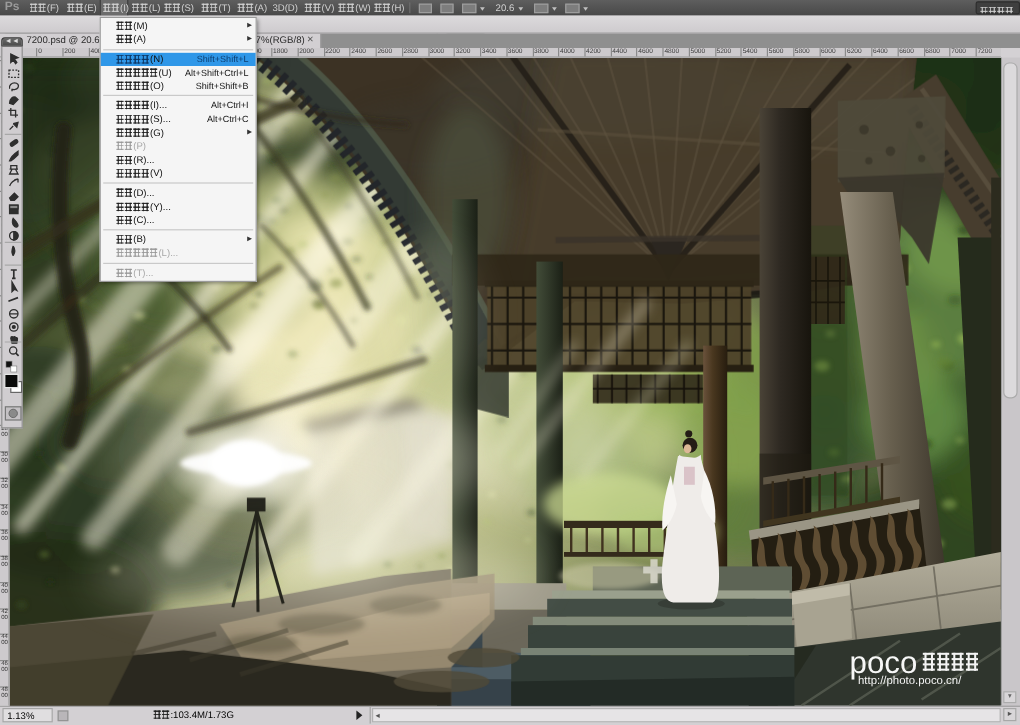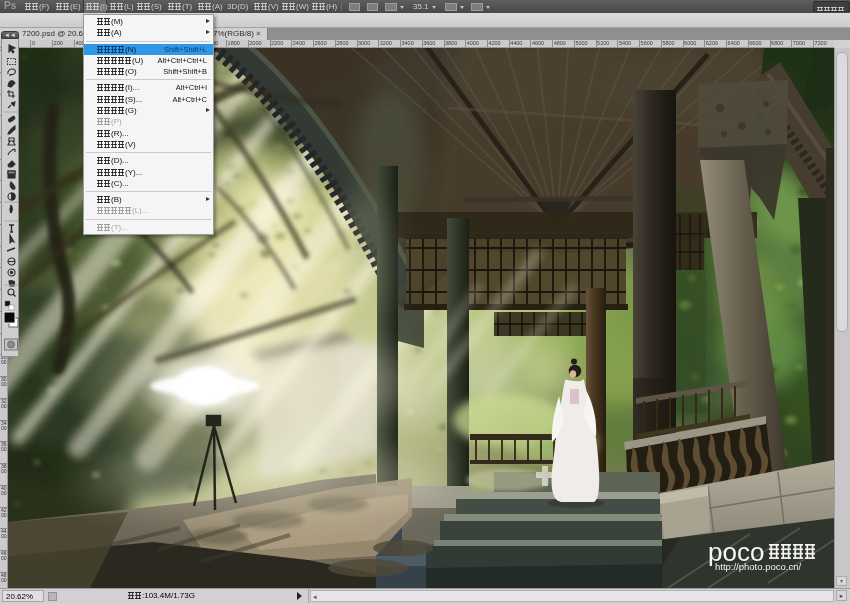--- a/index.html
+++ b/index.html
@@ -683,21 +683,21 @@
       <div class="mi" style="left:198px"><i class="zl"></i><i class="zl"></i><span style="color:#cfcfcf">(A)</span></div>
       <div class="mi" style="left:254px"><i class="zl"></i><i class="zl"></i><span style="color:#cfcfcf">(V)</span></div>
       <div class="mi" style="left:282px"><i class="zl"></i><i class="zl"></i><span style="color:#cfcfcf">(W)</span></div>
       <div class="mi" style="left:312px"><i class="zl"></i><i class="zl"></i><span style="color:#cfcfcf">(H)</span></div>
       <div class="mi" style="left:227px;color:#cfcfcf">3D(D)</div>
       <div class="mi" style="left:341px;top:2px;width:1px;height:9px;background:#6e6e6e"></div>
       <div class="mi" style="left:349px;top:3px;width:11px;height:8px;background:#7d7d7d;border:1px solid #9d9d9d"></div>
       <div class="mi" style="left:367px;top:3px;width:11px;height:8px;background:#7d7d7d;border:1px solid #9d9d9d"></div>
       <div class="mi" style="left:385px;top:3px;width:12px;height:8px;background:#7d7d7d;border:1px solid #9d9d9d"></div>
       <div class="mi" style="left:400px;top:6px;width:0;height:0;border-top:3px solid #c0c0c0;border-left:2.5px solid transparent;border-right:2.5px solid transparent"></div>
-      <div class="mi" style="left:413px;color:#d0d0d0">35.1</div>
+      <div class="mi" style="left:413px;color:#d0d0d0">20.6</div>
       <div class="mi" style="left:432px;top:6px;width:0;height:0;border-top:3px solid #c0c0c0;border-left:2.5px solid transparent;border-right:2.5px solid transparent"></div>
       <div class="mi" style="left:445px;top:3px;width:12px;height:8px;background:#7d7d7d;border:1px solid #9d9d9d"></div>
       <div class="mi" style="left:460px;top:6px;width:0;height:0;border-top:3px solid #c0c0c0;border-left:2.5px solid transparent;border-right:2.5px solid transparent"></div>
       <div class="mi" style="left:471px;top:3px;width:12px;height:8px;background:#7d7d7d;border:1px solid #9d9d9d"></div>
       <div class="mi" style="left:486px;top:6px;width:0;height:0;border-top:3px solid #c0c0c0;border-left:2.5px solid transparent;border-right:2.5px solid transparent"></div>
       <div class="abs" id="wsbtn">
         <span style="display:block;line-height:7px;margin-top:0px"><i class="zl"></i><i class="zl"></i><i class="zl"></i><i class="zl"></i></span>
       </div>
     </div>
     <div class="abs" id="optbar">
@@ -849,21 +849,21 @@
       <div class="abs" style="left:1px;top:481.3px;font-size:5px;color:#333;line-height:5px;width:6px;word-break:break-all">4400</div>
       <div class="abs" style="left:0;top:502.0px;width:8px;height:1px;background:#8a8a8a"></div>
       <div class="abs" style="left:1px;top:503.0px;font-size:5px;color:#333;line-height:5px;width:6px;word-break:break-all">4600</div>
       <div class="abs" style="left:0;top:523.8px;width:8px;height:1px;background:#8a8a8a"></div>
       <div class="abs" style="left:1px;top:524.8px;font-size:5px;color:#333;line-height:5px;width:6px;word-break:break-all">4800</div>
     </div>
     <div class="abs" id="vscroll"></div>
     <div class="abs" style="left:836px;top:52px;width:12px;height:280px;background:#dcdadc;border:1px solid #ababab;border-radius:5px"></div>
     <div class="abs" style="left:836px;top:576px;width:11px;height:10px;background:#d8d6d8;border:1px solid #ababab;font-size:6px;color:#666;text-align:center;line-height:9px">▾</div>
     <div class="abs" id="statusbar"></div>
-    <div class="abs" style="left:2px;top:590px;width:42px;height:12px;background:#e0dee0;border:1px solid #a5a5a5;font-size:8px;line-height:11px;padding-left:3px">20.62%</div>
+    <div class="abs" style="left:2px;top:590px;width:42px;height:12px;background:#e0dee0;border:1px solid #a5a5a5;font-size:8px;line-height:11px;padding-left:3px">1.13%</div>
     <div class="abs" style="left:48px;top:592px;width:9px;height:9px;background:#b9b6b9;border:1px solid #949494"></div>
     <div class="abs" style="left:128px;top:591px;font-size:8px"><i class="z"></i><i class="z"></i><span>:103.4M/1.73G</span></div>
     <div class="abs" style="left:297px;top:592px;width:0;height:0;border-left:5px solid #222;border-top:4px solid transparent;border-bottom:4px solid transparent"></div>
     <div class="abs" style="left:308px;top:589px;width:1px;height:14px;background:#a5a5a5"></div>
     <div class="abs" style="left:310px;top:590px;width:524px;height:12px;background:#e6e4e6;border:1px solid #b2b2b2"></div>
     <div class="abs" style="left:313px;top:593px;font-size:7px;color:#555;line-height:7px">◂</div>
     <div class="abs" style="left:836px;top:590px;width:11px;height:11px;background:#d8d6d8;border:1px solid #a8a8a8;font-size:7px;color:#555;line-height:9px;text-align:center">▸</div>
     <div class="abs" id="toolhead">
       <span style="display:block;font-size:6px;color:#ddd;text-align:center;line-height:7px">◄◄</span>
     </div>
@@ -949,21 +949,21 @@
         <rect x="7" y="279" width="9" height="9" fill="#fff" stroke="#666" stroke-width="1"></rect>
         <rect x="2" y="273" width="11" height="11" fill="#0a0a0a" stroke="#e8e8e8" stroke-width="1"></rect>
         <rect x="2.5" y="300" width="13" height="11" fill="#c4c1c4" stroke="#777" stroke-width="1"></rect>
         <circle cx="9" cy="305.5" r="3.5" fill="#8a8a8a" stroke="#666" stroke-width="0.8"></circle>
       </svg></div>
     <div class="abs" id="menu">
       <div class="mr"><i class="z"></i><i class="z"></i><span style="color:#111">(M)</span><span class="ar"></span></div>
       <div class="mr"><i class="z"></i><i class="z"></i><span style="color:#111">(A)</span><span class="ar"></span></div>
       <div class="msep"></div>
       <div class="mr mhl"><i class="zhl"></i><i class="zhl"></i><i class="zhl"></i><i class="zhl"></i><span style="color:#111">(N)</span><span class="sc" style="color:#0d3d6e">Shift+Shift+L</span></div>
-      <div class="mr"><i class="z"></i><i class="z"></i><i class="z"></i><i class="z"></i><i class="z"></i><span style="color:#111">(U)</span><span class="sc" style="color:#111">Alt+Ctrl+Ctrl+L</span></div>
+      <div class="mr"><i class="z"></i><i class="z"></i><i class="z"></i><i class="z"></i><i class="z"></i><span style="color:#111">(U)</span><span class="sc" style="color:#111">Alt+Shift+Ctrl+L</span></div>
       <div class="mr"><i class="z"></i><i class="z"></i><i class="z"></i><i class="z"></i><span style="color:#111">(O)</span><span class="sc" style="color:#111">Shift+Shift+B</span></div>
       <div class="msep"></div>
       <div class="mr"><i class="z"></i><i class="z"></i><i class="z"></i><i class="z"></i><span style="color:#111">(I)...</span><span class="sc" style="color:#111">Alt+Ctrl+I</span></div>
       <div class="mr"><i class="z"></i><i class="z"></i><i class="z"></i><i class="z"></i><span style="color:#111">(S)...</span><span class="sc" style="color:#111">Alt+Ctrl+C</span></div>
       <div class="mr"><i class="z"></i><i class="z"></i><i class="z"></i><i class="z"></i><span style="color:#111">(G)</span><span class="ar"></span></div>
       <div class="mr dis"><i class="zg"></i><i class="zg"></i><span style="color:#a8a8a8">(P)</span></div>
       <div class="mr"><i class="z"></i><i class="z"></i><span style="color:#111">(R)...</span></div>
       <div class="mr"><i class="z"></i><i class="z"></i><i class="z"></i><i class="z"></i><span style="color:#111">(V)</span></div>
       <div class="msep"></div>
       <div class="mr"><i class="z"></i><i class="z"></i><span style="color:#111">(D)...</span></div>

